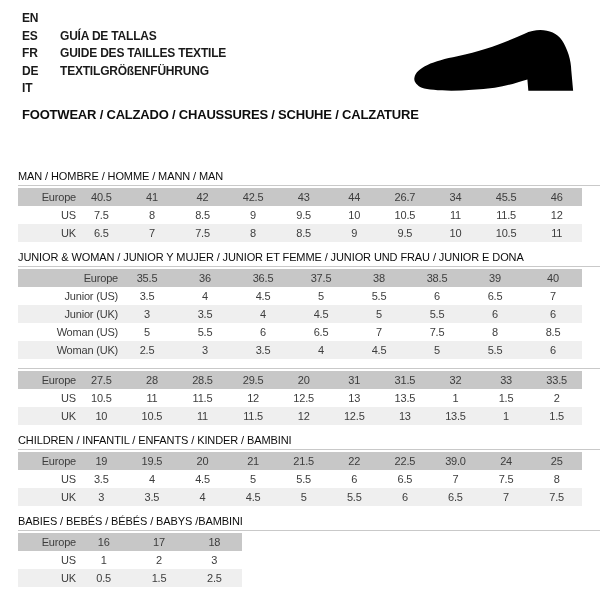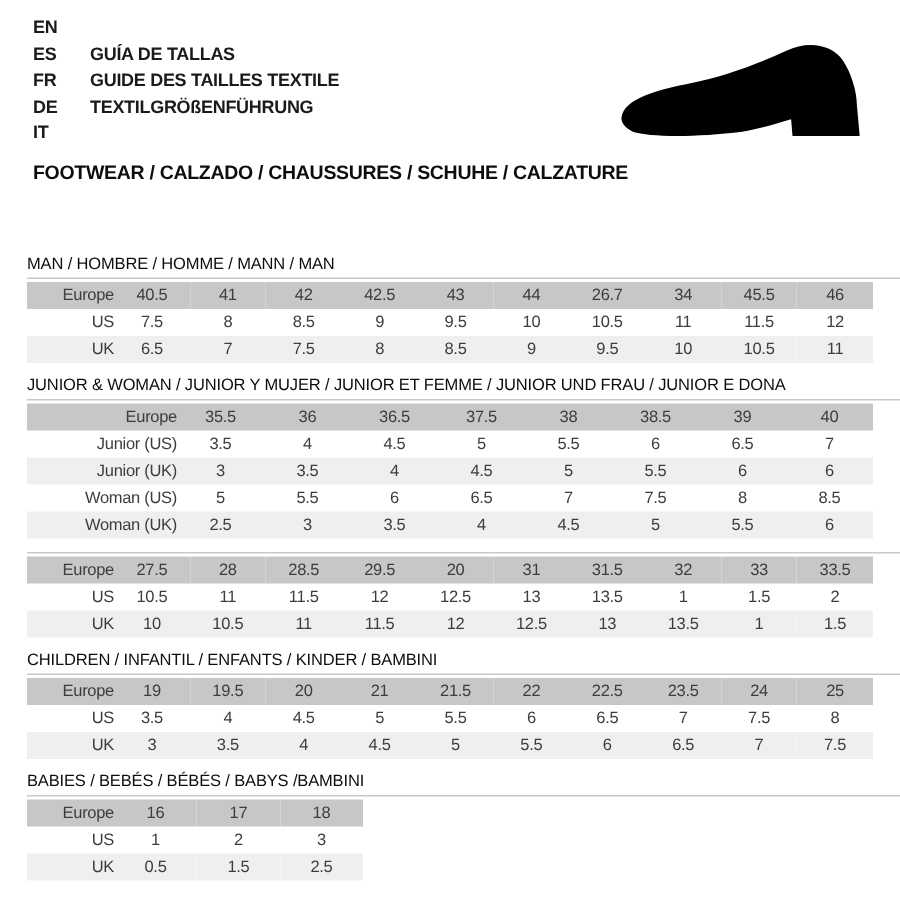--- a/index.html
+++ b/index.html
@@ -248,21 +248,21 @@
           <tbody>
             <tr class="hdr">
               <td class="lbl">Europe</td>
               <td>19</td>
               <td>19.5</td>
               <td>20</td>
               <td>21</td>
               <td>21.5</td>
               <td>22</td>
               <td>22.5</td>
-              <td>23.5</td>
+              <td>39.0</td>
               <td>24</td>
               <td>25</td>
             </tr>
             <tr>
               <td class="lbl">US</td>
               <td>3.5</td>
               <td>4</td>
               <td>4.5</td>
               <td>5</td>
               <td>5.5</td>

